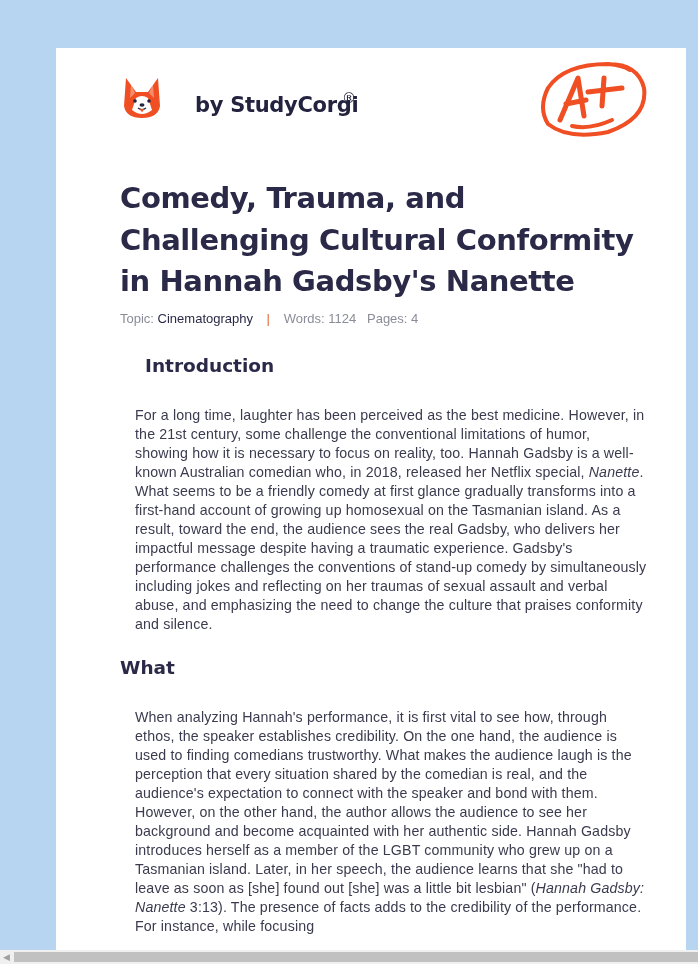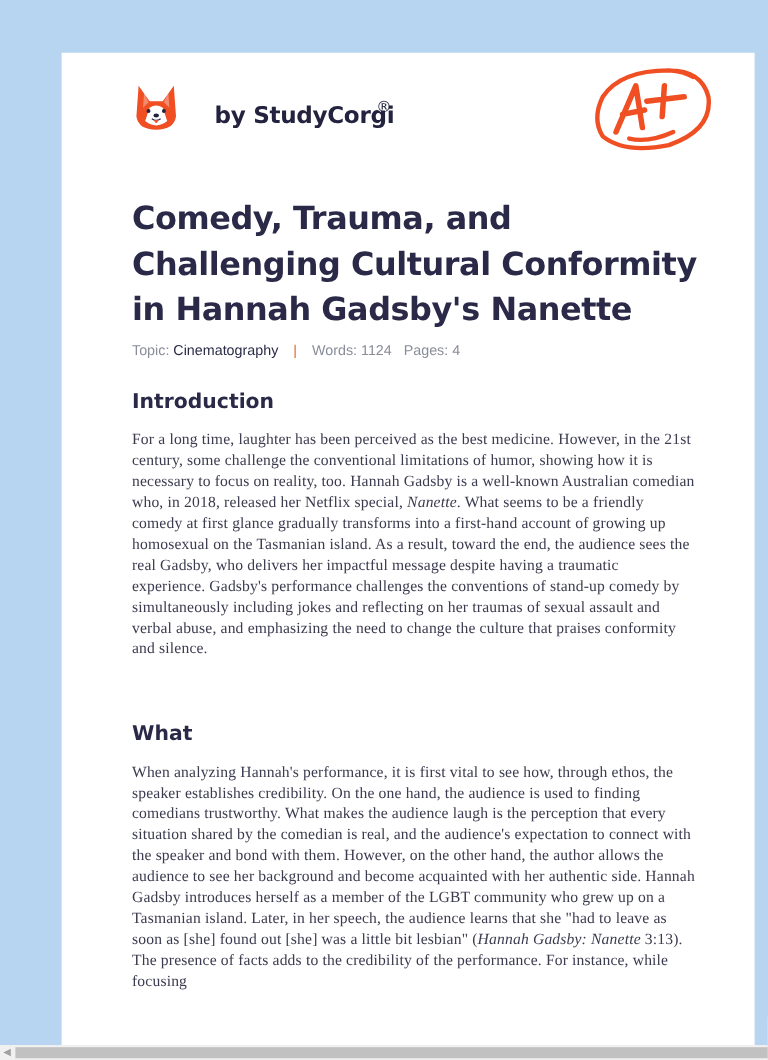--- a/index.html
+++ b/index.html
@@ -31,22 +31,22 @@
     font-family:"Liberation Sans", sans-serif; font-size:13px; color:#8a8d99; white-space:nowrap;
   }
   .meta .topic-val { color:#2a2a48; }
   .meta .sep { color:#e2682f; margin:0 10px; }
   .h2 {
     position:absolute; left:120px;
     font-family:"DejaVu Sans", sans-serif; font-weight:bold; font-size:18.5px; color:#2a2a48; margin:0;
   }
   .para {
     position:absolute; left:120px; width:512px;
-    font-family:Liberation Serif, serif; font-size:14.2px; line-height:19px;
-    color:#3b3b4f; margin:0; letter-spacing:0.15px;
+    font-family:Liberation Sans, sans-serif; font-size:14.2px; line-height:19px;
+    color:#3b3b4f; margin:15px; letter-spacing:0.15px;
   }
   .para i { font-style:italic; }
   .hscroll {
     position:absolute; left:0; top:950px; width:698px; height:14px; background:#f0f0f0;
   }
   .hscroll .thumb {
     position:absolute; left:14px; top:2px; width:684px; height:10px; background:#c1c1c1;
   }
   .hscroll .arrow {
     position:absolute; left:3px; top:2px; font-size:9px; color:#a0a0a0; line-height:10px;
@@ -83,21 +83,21 @@
 <h1 class="title">Comedy, Trauma, and Challenging Cultural Conformity in Hannah Gadsby's Nanette</h1>
 
 <div class="meta">
   <span>Topic:</span>
   <span class="topic-val">Cinematography</span>
   <span class="sep">|</span>
   <span>Words: 1124</span>&nbsp;&nbsp;
   <span>Pages: 4</span>
 </div>
 
-<h2 class="h2" style="top:355px;">Introduction</h2>
+<h2 class="h2" style="top:355px;margin-left:25px;">Introduction</h2>
 <p class="para" style="top:391px;"><span>For a long time, laughter has been perceived as the best medicine. However, in the 21st century, some challenge the conventional limitations of humor, showing how it is necessary to focus on reality, too. Hannah Gadsby is a well-known Australian comedian who, in 2018, released her Netflix special, </span><i>Nanette</i><span>. What seems to be a friendly comedy at first glance gradually transforms into a first-hand account of growing up homosexual on the Tasmanian island. As a result, toward the end, the audience sees the real Gadsby, who delivers her impactful message despite having a traumatic experience. Gadsby's performance challenges the conventions of stand-up comedy by simultaneously including jokes and reflecting on her traumas of sexual assault and verbal abuse, and emphasizing the need to change the culture that praises conformity and silence.</span></p>
 
 <h2 class="h2" style="top:657px;">What</h2>
 <p class="para" style="top:693px;"><span>When analyzing Hannah's performance, it is first vital to see how, through ethos, the speaker establishes credibility. On the one hand, the audience is used to finding comedians trustworthy. What makes the audience laugh is the perception that every situation shared by the comedian is real, and the audience's expectation to connect with the speaker and bond with them. However, on the other hand, the author allows the audience to see her background and become acquainted with her authentic side. Hannah Gadsby introduces herself as a member of the LGBT community who grew up on a Tasmanian island. Later, in her speech, the audience learns that she "had to leave as soon as [she] found out [she] was a little bit lesbian" (</span><i>Hannah Gadsby: Nanette</i><span> 3:13). The presence of facts adds to the credibility of the performance. For instance, while focusing</span></p>
 
 <div class="hscroll">
   <span class="arrow">◀</span>
   <div class="thumb"></div>
 </div>
 

